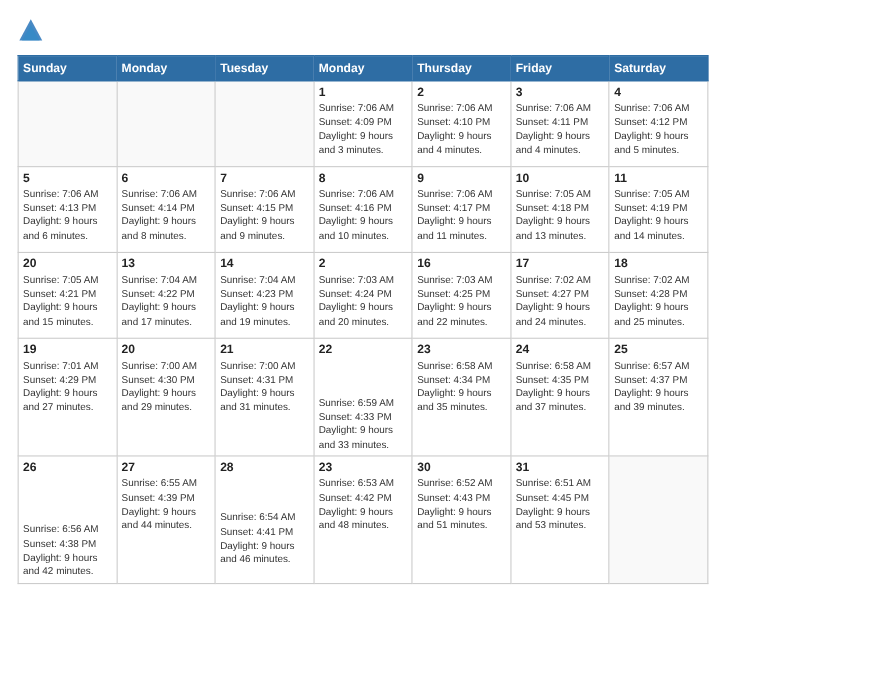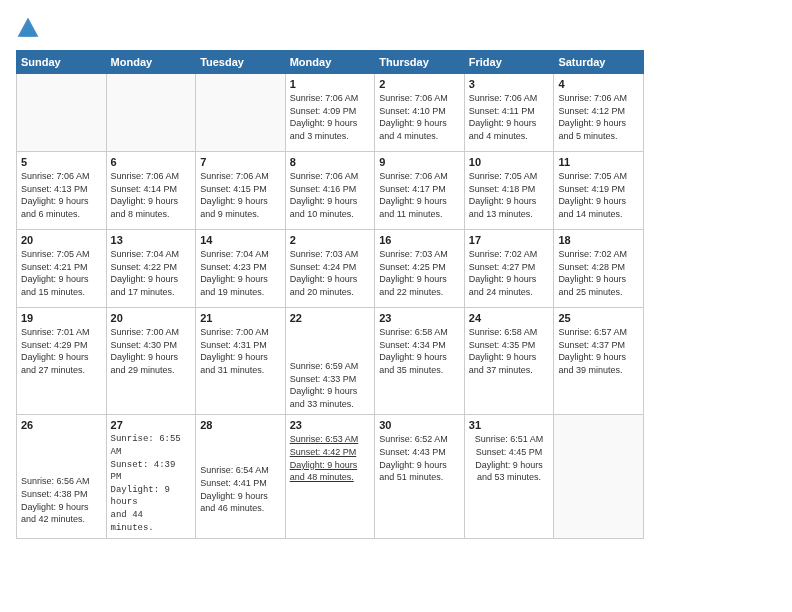--- a/index.html
+++ b/index.html
@@ -317,49 +317,49 @@
         <tr class="week-row">
           <td>
             <div class="day-num">26</div>
             <div class="day-info" style="white-space: pre-line; margin-top: 44px;">Sunrise: 6:56 AM
 Sunset: 4:38 PM
 Daylight: 9 hours
 and 42 minutes.</div>
           </td>
           <td>
             <div class="day-num">27</div>
-            <div class="day-info" style="white-space: pre-line; font-family: Liberation Mono, monospace;">Sunrise: 6:55 AM
+            <div class="day-info" style="white-space: pre-line;">Sunrise: 6:55 AM
 Sunset: 4:39 PM
 Daylight: 9 hours
 and 44 minutes.</div>
           </td>
           <td>
             <div class="day-num">28</div>
             <div class="day-info" style="white-space: pre-line; margin-top: 33px;">Sunrise: 6:54 AM
 Sunset: 4:41 PM
 Daylight: 9 hours
 and 46 minutes.</div>
           </td>
           <td>
             <div class="day-num">23</div>
-            <div class="day-info" style="white-space: pre-line; text-decoration: underline;">Sunrise: 6:53 AM
+            <div class="day-info" style="white-space: pre-line;">Sunrise: 6:53 AM
 Sunset: 4:42 PM
 Daylight: 9 hours
 and 48 minutes.</div>
           </td>
           <td>
             <div class="day-num">30</div>
             <div class="day-info" style="white-space: pre-line;">Sunrise: 6:52 AM
 Sunset: 4:43 PM
 Daylight: 9 hours
 and 51 minutes.</div>
           </td>
           <td>
             <div class="day-num">31</div>
-            <div class="day-info" style="white-space: pre-line; text-align: center;">Sunrise: 6:51 AM
+            <div class="day-info" style="white-space: pre-line;">Sunrise: 6:51 AM
 Sunset: 4:45 PM
 Daylight: 9 hours
 and 53 minutes.</div>
           </td>
           <td class="empty"></td>
         </tr>
       </tbody>
   </table>
 </div>
 

